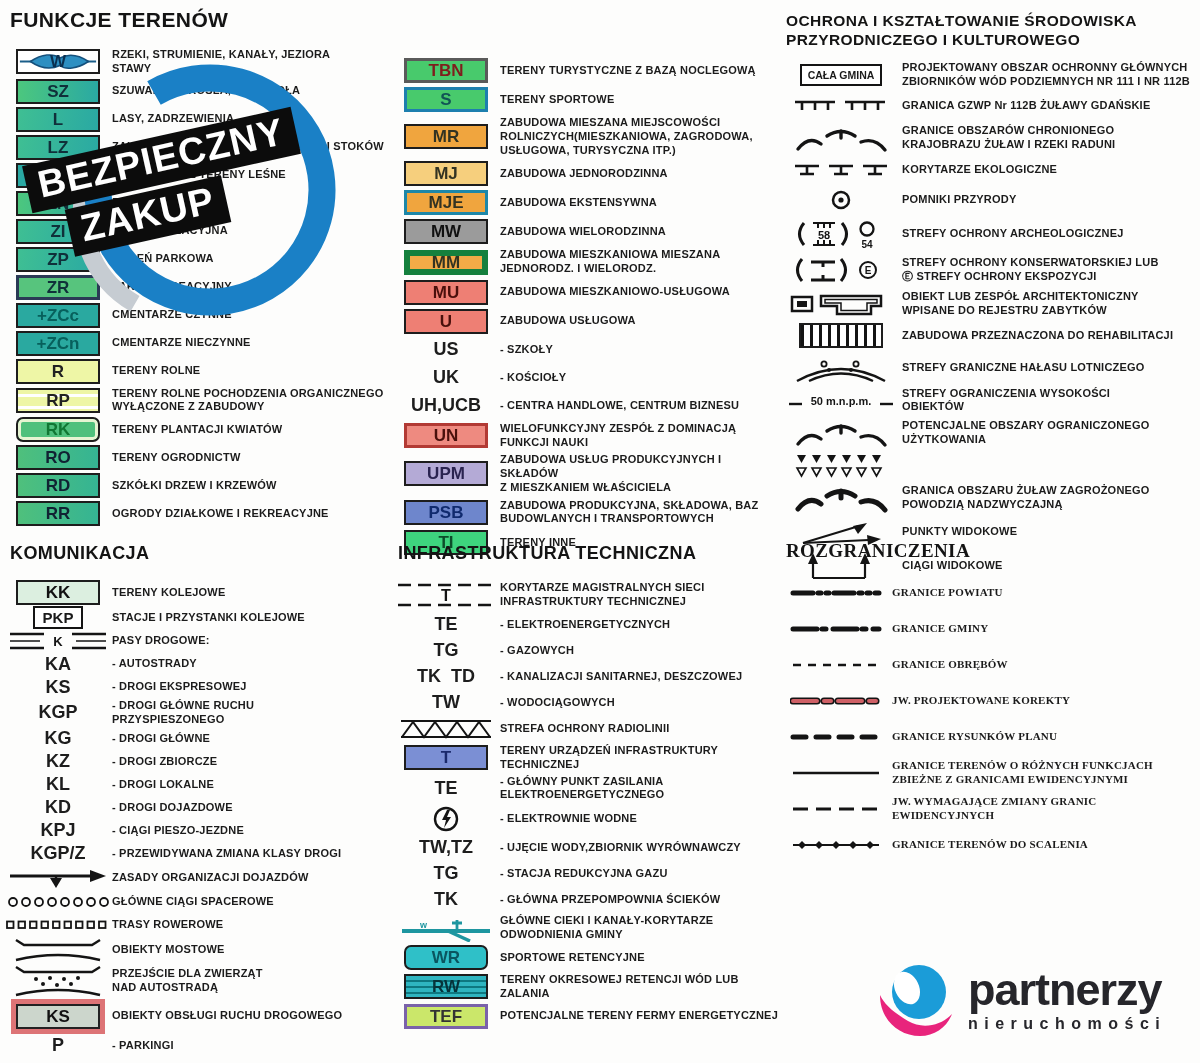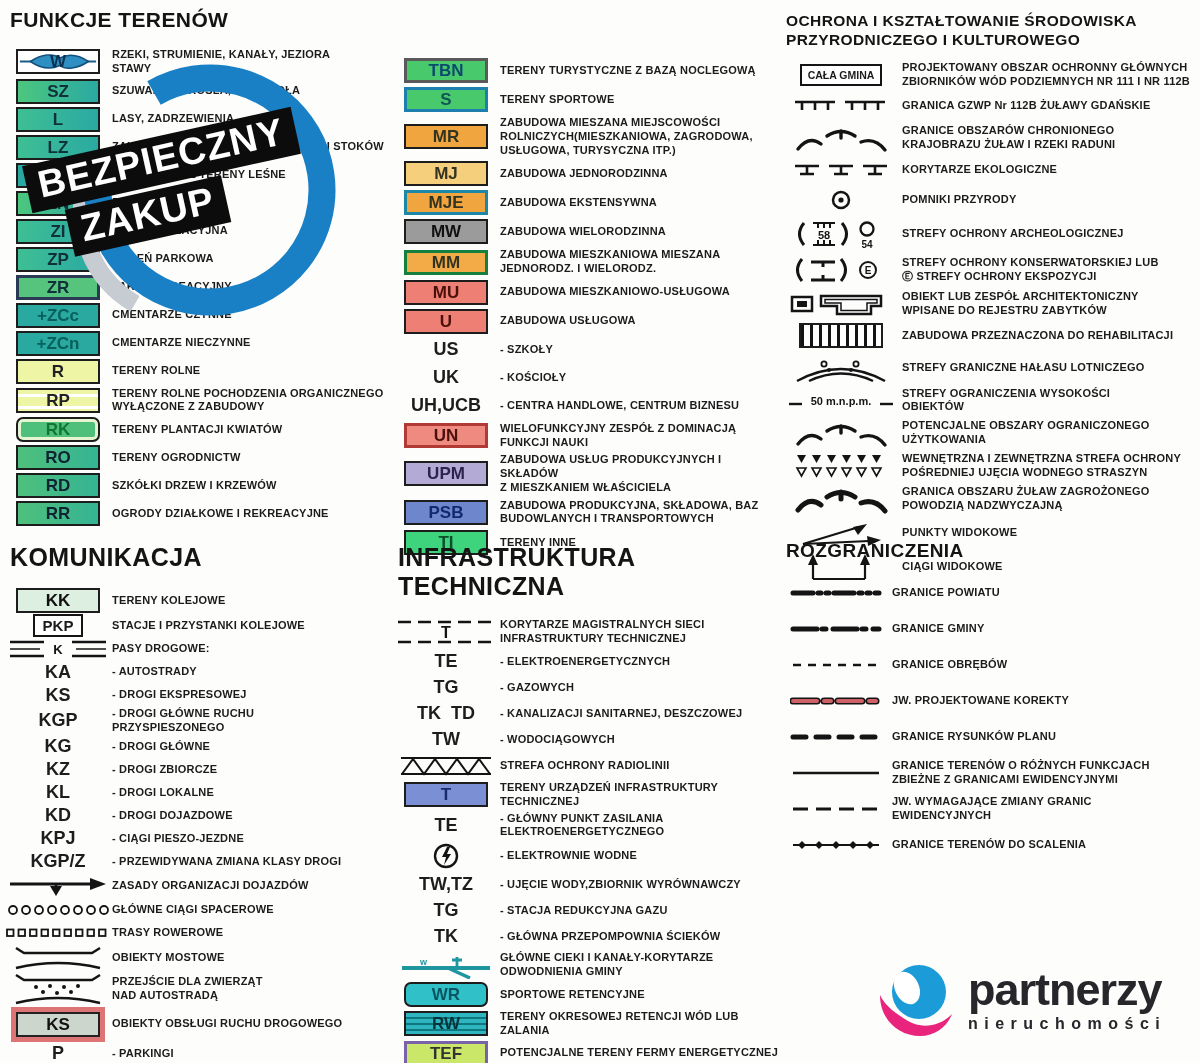--- a/index.html
+++ b/index.html
@@ -1,21 +1,21 @@
 <!DOCTYPE html>
 <html><head>
 <meta charset="utf-8">
 <style>
   html,body{margin:0;padding:0;background:#e9e9e9;}
   #page{position:relative;width:1200px;height:1063px;background:#fdfdfc;overflow:hidden;
         font-family:"Liberation Sans","DejaVu Sans",sans-serif;color:#1a1a1a;}
   .sec{position:absolute;}
   .sec-title{font-weight:bold;color:#141414;margin:0 0 16px 0;letter-spacing:.4px;white-space:pre-line;}
   #sec-funkcje .sec-title{font-size:21px;}
-  #sec-komunikacja .sec-title,#sec-infra .sec-title{font-size:25px;}
+  #sec-komunikacja .sec-title,#sec-infra .sec-title{font-size:18px;}
   #sec-rozgraniczenia .sec-title{font-size:19px;}
   #sec-ochrona .sec-title{font-size:15.5px;line-height:1.2;margin-bottom:12px;}
   .row{display:flex;align-items:center;}
   #sec-funkcje .row{min-height:24px;margin-bottom:3px;}
   #sec-funkcje2 .row{min-height:24px;margin-bottom:4px;}
   #sec-ochrona .row{min-height:26px;margin-bottom:4px;}
   #sec-komunikacja .row{min-height:22px;margin-bottom:1px;}
   #sec-infra .row{min-height:23px;margin-bottom:3px;}
   #sec-rozgraniczenia .row{min-height:30px;margin-bottom:6px;}
   .sym{width:96px;min-width:96px;display:flex;align-items:center;justify-content:center;}
@@ -30,27 +30,27 @@
   .sw-w{background:#fff;color:#0b3050;}
   .sw-teal{background:linear-gradient(100deg,#3fbf93,#2aa9a3);}
   .sw-gteal{background:linear-gradient(90deg,#4cc77e,#2aa9a3);}
   .sw-lp{background:linear-gradient(90deg,#2aa9a3 0 13%,#cfe9a8 13% 87%,#2aa9a3 87%);color:#2f7a2f;}
   .sw-zr{background:#57c47d;border:3px solid #2a3a55;}
   .sw-zc{background:#2aa9a0;color:#07605c;}
   .sw-r{background:#eef6a6;color:#222;}
   .sw-rp{background:linear-gradient(180deg,#eef6a6 0 4px,#ffffff 4px 7px,#eef6a6 7px 16px,#ffffff 16px 19px,#eef6a6 19px);color:#222;}
   .sw-rk{background:#4fc07c;box-shadow:inset 0 0 0 3px #e6f4d2;border-radius:7px;color:#173;}
   .sw-green{background:linear-gradient(90deg,#4fc07c,#35b493);color:#123;}
-  .sw-tbn{background:#48ca6c;border:3px solid #5a5a5a;color:#0c4a6e;}
+  .sw-tbn{background:#48ca6c;border:3px solid #5a5a5a;color:#7f1d1d;}
   .sw-s{background:#48ca6c;border:3px solid #1d7fae;color:#155;}
   .sw-mr{background:#f0a53e;color:#332;}
   .sw-mj{background:#f6cf7d;color:#332;}
   .sw-mje{background:#f0a53e;border:3px solid #1d87a8;color:#332;}
   .sw-mw{background:#9b9b9b;color:#111;}
-  .sw-mm{background:#f3ab47;border:3px solid #15803d;color:#332;}
+  .sw-mm{background:#f3ab47;border:6px solid #15803d;color:#332;}
   .sw-mu{background:#ee7f74;color:#4a100c;}
   .sw-un{background:#ee8a80;border:3px solid #b23a34;color:#4a100c;}
   .sw-upm{background:#b4aad6;color:#2a2350;}
   .sw-psb{background:#6e86cc;color:#102a6e;}
   .sw-ti{background:#3ed47e;color:#0c4d2a;}
   .sw-kk{background:#dcefe0;color:#111;}
   .sw-ksbox{background:#ccd6cc;border:2px solid #222;box-shadow:0 0 0 5px #dd7476;margin:5px 0;color:#111;}
   .sw-tinfra{background:#7b8fd4;color:#1b2a6b;}
   .sw-wr{background:#2fc0c8;color:#0a5560;border-radius:7px;}
   .sw-rw{background:repeating-linear-gradient(180deg,#2fb5c0 0 4px,#0e7880 4px 6px);color:#06333a;}
@@ -525,22 +525,20 @@
                 <polygon points="34,16 43,16 38.5,24" fill="none" stroke="#141414" stroke-width="1.6"></polygon>
                 <polygon points="49,3 58,3 53.5,11" fill="#141414"></polygon>
                 <polygon points="49,16 58,16 53.5,24" fill="none" stroke="#141414" stroke-width="1.6"></polygon>
                 <polygon points="64,3 73,3 68.5,11" fill="#141414"></polygon>
                 <polygon points="64,16 73,16 68.5,24" fill="none" stroke="#141414" stroke-width="1.6"></polygon>
                 <polygon points="79,3 88,3 83.5,11" fill="#141414"></polygon>
                 <polygon points="79,16 88,16 83.5,24" fill="none" stroke="#141414" stroke-width="1.6"></polygon>
               </svg>
             </div>
           </div>
-          <div class="lab">WEWNĘTRZNA I ZEWNĘTRZNA STREFA OCHRONY
-POŚREDNIEJ UJĘCIA WODNEGO STRASZYN</div>
         </div>
         <div class="row">
           <div class="sym">
             <div class="icwrap">
               <svg width="96" height="30" fill="none" stroke="#141414" stroke-width="5" stroke-linecap="round">
  <path d="M5 26 Q16 12 28 21"></path>
                 <path d="M34 13 Q48 4 62 13"></path>
                 <path d="M48 8 v7"></path>
                 <path d="M68 19 Q82 14 92 27"></path>
               </svg>
@@ -888,21 +886,21 @@
           <div class="sym">
             <div class="swatch sw-tef">
               <span class="swcode">TEF</span>
             </div>
           </div>
           <div class="lab">POTENCJALNE TERENY FERMY ENERGETYCZNEJ</div>
         </div>
       </div>
   </div>
 
-  <div class="sec" id="sec-rozgraniczenia" style="left:786px;top:540px;width:406px;">
+  <div class="sec" id="sec-rozgraniczenia" style="left:786px;top:540px;width:406px;font-family:Liberation Serif, serif;">
     <h2 class="sec-title">ROZGRANICZENIA</h2>
     <div class="rows">
         <div class="row">
           <div class="sym">
             <div class="icwrap">
               <svg width="92" height="12">
                 <line x1="3" y1="6" x2="89" y2="6" stroke="#141414" stroke-width="5" stroke-dasharray="20 5 3 5 3 5" stroke-linecap="round"></line>
               </svg>
             </div>
           </div>

